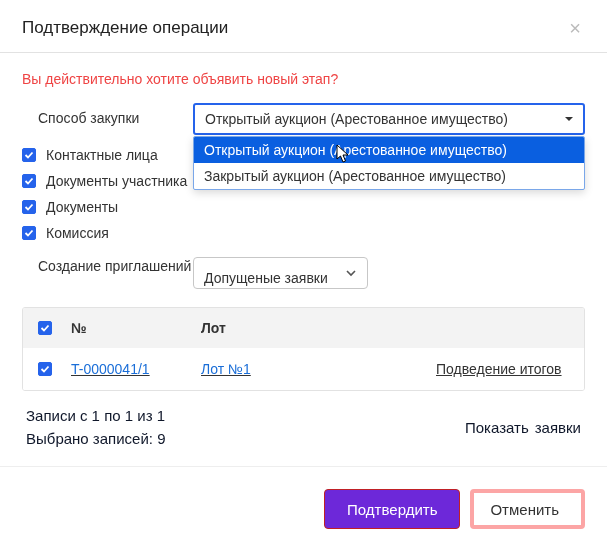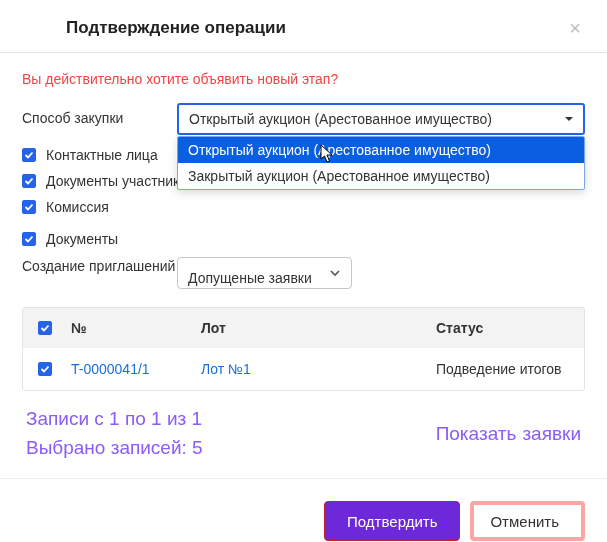--- a/index.html
+++ b/index.html
@@ -18,42 +18,42 @@
   }
   .modal-header {
     padding: 18px 22px 14px 22px;
     border-bottom: 1px solid #e2e2e2;
     display: flex;
     justify-content: space-between;
     align-items: flex-start;
   }
   .modal-title {
     font-size: 17px;
-    font-weight: bold;
+    font-weight: normal;
     color: #222;
-    margin-left: 44px;
   }
   .close-btn {
     color: #bbb;
     font-size: 20px;
     line-height: 1;
     cursor: pointer;
     padding: 0 4px;
   }
   .modal-body {
     padding: 18px 22px 10px 22px;
   }
   .prompt {
     margin-bottom: 16px;
     color: #ef4444;
   }
   .form-row {
     display: flex;
     align-items: flex-start;
     margin-bottom: 12px;
+    margin-left: 16px;
   }
   .form-label {
     width: 155px;
     padding-top: 7px;
   }
   .form-control {
     flex: 1;
     position: relative;
   }
   .select-box {
@@ -148,33 +148,34 @@
   }
   .grid-header {
     background: #f3f3f3;
     font-weight: bold;
     color: #333;
     height: 40px;
   }
   .grid-row {
     height: 42px;
     background: #fff;
+    text-decoration: underline;
   }
   .col-check { width: 44px; display:flex; justify-content:center; }
   .col-num { width: 130px; padding-left: 4px; }
   .col-lot { flex: 1; padding-left: 4px; }
   .col-status { width: 148px; padding-left: 0; }
   .link { color: #1a6ed8; cursor: pointer; }
   .paging-row {
     display: flex;
     justify-content: space-between;
     align-items: center;
     padding: 14px 4px 6px 4px;
-    font-size: 19px;
-    color: #8b5cf6;
+    font-size: 15px;
+    color: #0f172a;
   }
   .paging-left { line-height: 1.5; }
   .paging-right {
     display: flex;
     align-items: center;
     gap: 6px;
   }
   .small-select {
     width: 48px;
     height: 30px;
@@ -265,36 +266,36 @@
 
     <div class="check-row">
       <span class="checkbox">
         <svg width="10" height="10" viewBox="0 0 10 10">
             <path d="M1.5 5 L4 7.5 L8.5 2.5" stroke="#fff" stroke-width="1.8" fill="none"></path>
           </svg>
       </span>
       <span>Документы участника</span>
     </div>
 
+    <div class="check-row">
+      <span class="checkbox">
+        <svg width="10" height="10" viewBox="0 0 10 10">
+            <path d="M1.5 5 L4 7.5 L8.5 2.5" stroke="#fff" stroke-width="1.8" fill="none"></path>
+          </svg>
+      </span>
+      <span>Документы</span>
+    </div>
+
     <div class="check-row" style="margin-bottom:16px;">
       <span class="checkbox">
         <svg width="10" height="10" viewBox="0 0 10 10">
             <path d="M1.5 5 L4 7.5 L8.5 2.5" stroke="#fff" stroke-width="1.8" fill="none"></path>
           </svg>
       </span>
       <span>Комиссия</span>
-    </div>
-
-    <div class="check-row">
-      <span class="checkbox">
-        <svg width="10" height="10" viewBox="0 0 10 10">
-            <path d="M1.5 5 L4 7.5 L8.5 2.5" stroke="#fff" stroke-width="1.8" fill="none"></path>
-          </svg>
-      </span>
-      <span>Документы</span>
     </div>
 
     <div class="form-row">
       <div class="form-label" style="padding-top:0; line-height:1.4;">Создание приглашений</div>
       <div class="form-control">
         <div class="invite-select">
           <span>Допущеные заявки</span>
           <span class="select-chevron">
             <svg width="12" height="12" viewBox="0 0 12 12">
                 <path d="M2 4 L6 8 L10 4" stroke="#555" stroke-width="1.6" fill="none"></path>
@@ -308,40 +309,39 @@
       <div class="grid-header">
         <div class="col-check">
           <span class="checkbox" style="margin-right:0;">
             <svg width="10" height="10" viewBox="0 0 10 10">
                 <path d="M1.5 5 L4 7.5 L8.5 2.5" stroke="#fff" stroke-width="1.8" fill="none"></path>
               </svg>
           </span>
         </div>
         <div class="col-num">№</div>
         <div class="col-lot">Лот</div>
-        <div class="col-status">Статус</div>
       </div>
       <div class="grid-row">
         <div class="col-check">
           <span class="checkbox" style="margin-right:0;">
             <svg width="10" height="10" viewBox="0 0 10 10">
                 <path d="M1.5 5 L4 7.5 L8.5 2.5" stroke="#fff" stroke-width="1.8" fill="none"></path>
               </svg>
           </span>
         </div>
         <div class="col-num link">T-0000041/1</div>
         <div class="col-lot link">Лот №1</div>
         <div class="col-status">Подведение итогов</div>
       </div>
     </div>
 
     <div class="paging-row">
       <div class="paging-left">
         <div>Записи с 1 по 1 из 1</div>
-        <div>Выбрано записей: 5</div>
+        <div>Выбрано записей: 9</div>
       </div>
       <div class="paging-right">
         <span>Показать</span>
         <span>заявки</span>
       </div>
     </div>
 
   </div>
 
   <div class="modal-footer">

